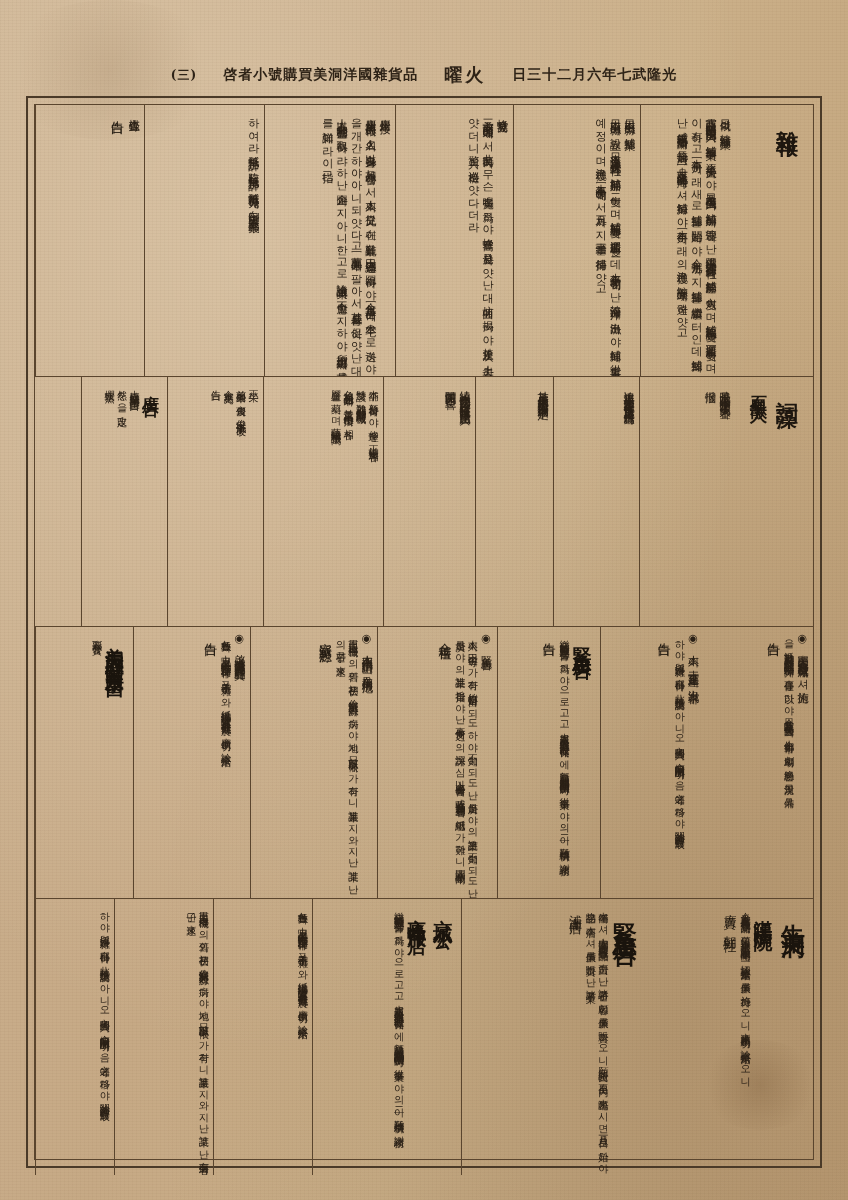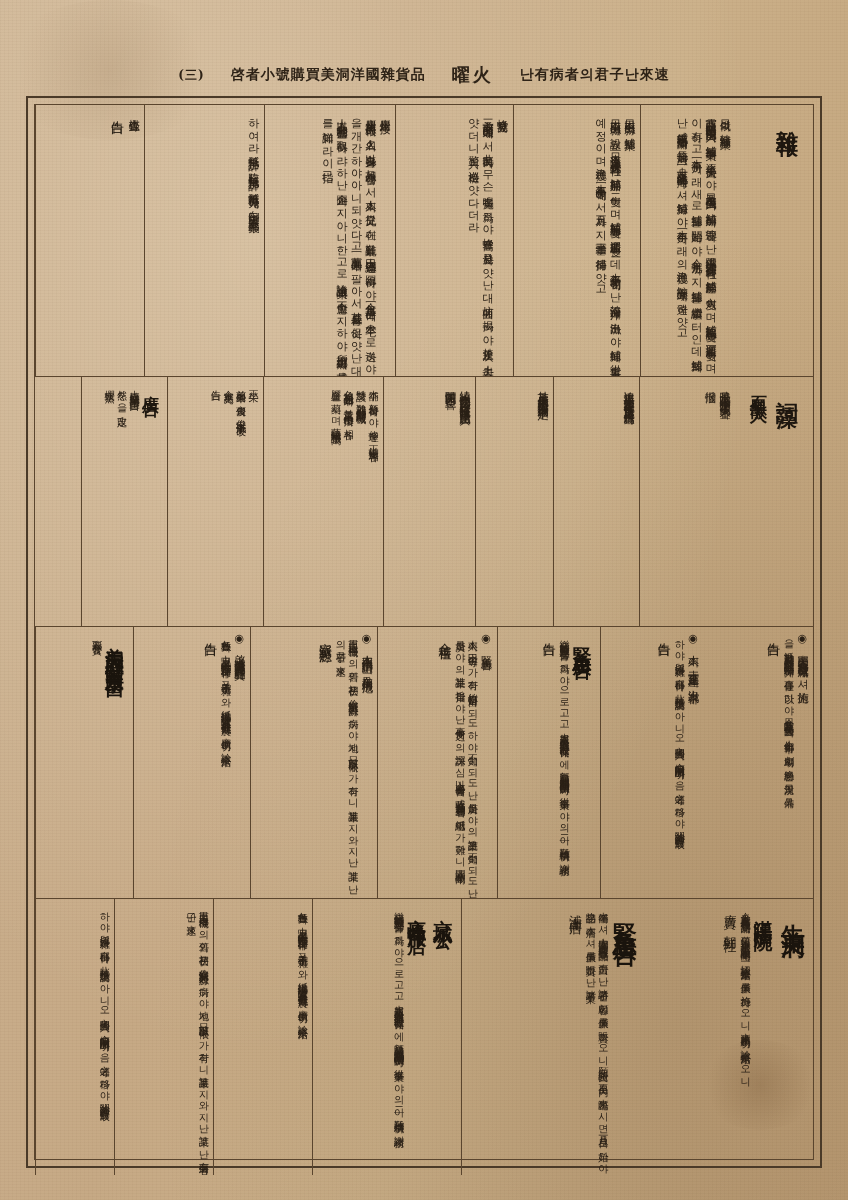--- a/index.html
+++ b/index.html
@@ -105,21 +105,21 @@
 <div class="paper"></div>
 <div class="grain"></div>
 
 <div class="stain" style="left:700px;top:1040px;width:120px;height:90px;"></div>
 <div class="stain" style="left:0px;top:0px;width:220px;height:140px;opacity:.5"></div>
 
 <div class="masthead">
   <span class="pg">(三)</span>
   <span>啓者小號購買美洞洋國雜貨品</span>
   <span class="big">曜火</span>
-  <span>난有病者의君子난來速</span>
+  <span>日三十二月六年七武隆光</span>
 </div>
 
 <div class="page">
  <div class="page-inner">
 
   <div class="band" style="top:0;height:272px;">
     <div class="cell first" style="width:78px;justify-content:flex-start;align-items:flex-start;">
       <div class="title">雜報</div>
     </div>
     <div class="cell" style="width:96px;">

